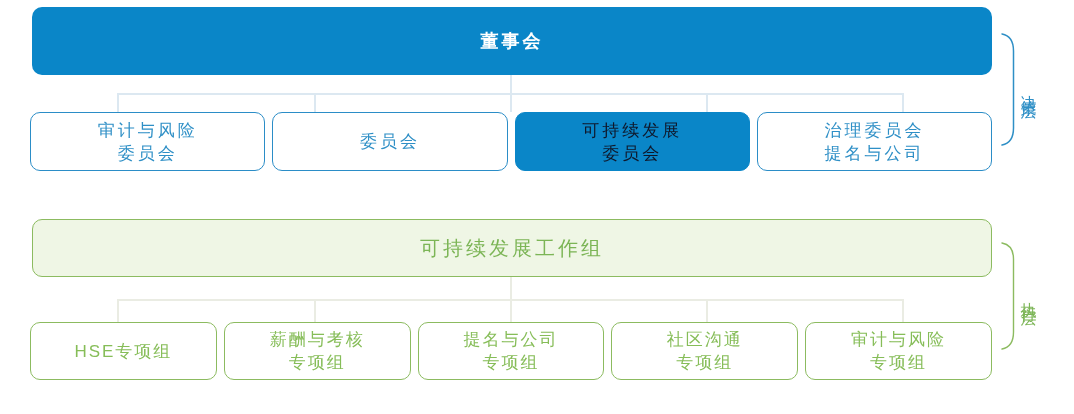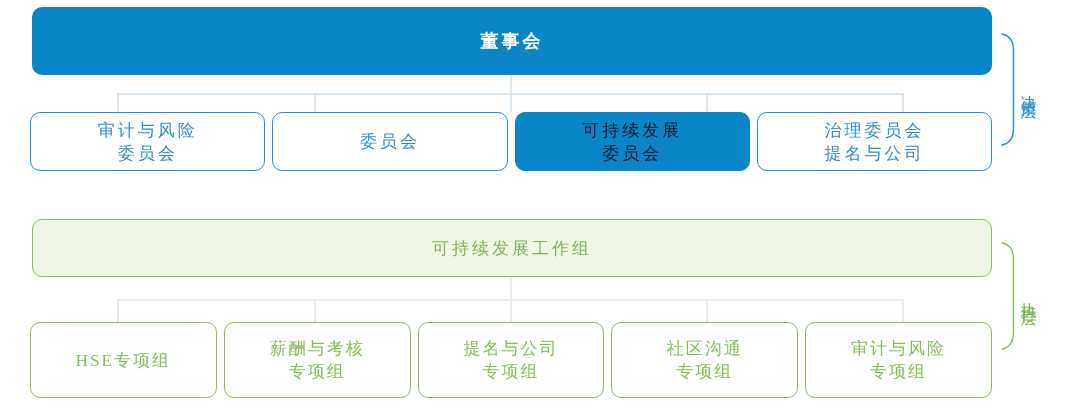--- a/index.html
+++ b/index.html
@@ -22,39 +22,39 @@
     position:absolute;left:32px;top:7px;width:960px;height:68px;
     background:var(--blue_fill,#0a86c8);
     color:#ffffff;
     font-size:18px;font-weight:600;letter-spacing:3px;
   }
   .row{
     position:absolute;left:30px;width:962px;height:59px;
     display:flex;gap:7px;
   }
   .row-committees{top:112px;}
-  .row-taskgroups{top:322px;height:76px;font-family:Liberation Serif, serif;}
+  .row-taskgroups{top:322px;height:58px;}
   .row .box{flex:1;}
   .committee{
     border:1.5px solid var(--blue_border,#2b8dc7);
     background:#ffffff;
     color:var(--blue_text,#2e8fc6);
     font-size:17px;letter-spacing:3px;line-height:23px;
   }
   .committee.hl{
     background:var(--blue_fill,#0a86c8);
     border-color:var(--blue_fill,#0a86c8);
     color:#0f172a;
   }
   .workgroup{
     position:absolute;left:32px;top:219px;width:960px;height:58px;
     background:var(--green_fill,#eff6e5);
     border:1.4px solid var(--green_border,#8cbb60);
     color:var(--green_text,#7cb556);
-    font-size:17px;letter-spacing:3px;align-items:center;
+    font-size:20px;letter-spacing:3px;align-items:center;
   }
   .taskgroup{
     border:1.4px solid var(--green_border,#8cbb60);
     background:#ffffff;
     color:var(--green_text2,#86bd58);
     font-size:17px;letter-spacing:2px;line-height:23px;
   }
   .box span{display:block;min-height:0;}
   
   .conn{position:absolute;}

